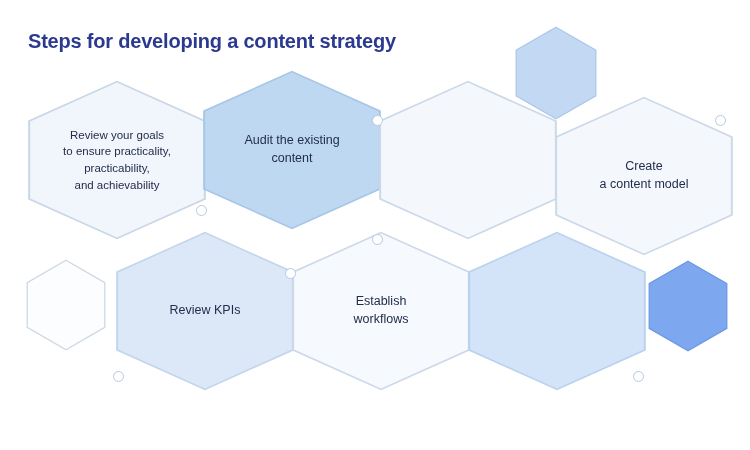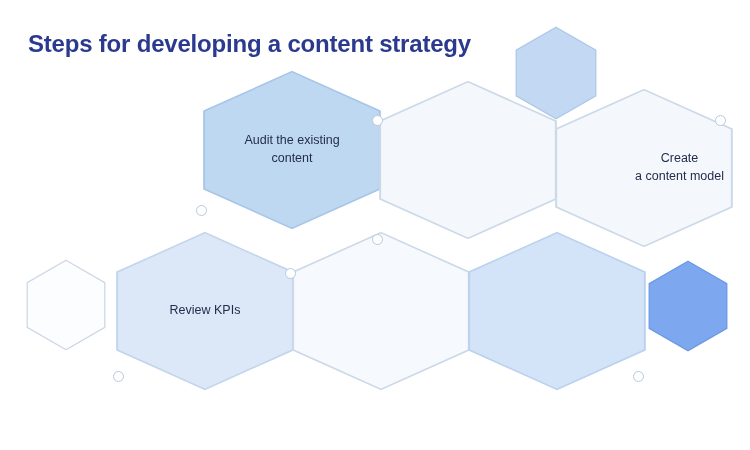--- a/index.html
+++ b/index.html
@@ -12,21 +12,21 @@
     width: 750px;
     height: 450px;
     background: #ffffff;
     overflow: hidden;
     font-family: "Liberation Sans", sans-serif;
   }
   #title {
     position: absolute;
     left: 28px;
     top: 30px;
-    font-size: 24px;
+    font-size: 20px;
     font-weight: bold;
     color: #2b3a8f;
     letter-spacing: -0.2px;
     white-space: nowrap;
   }
   .hex {
     position: absolute;
     display: flex;
     align-items: center;
     justify-content: center;
@@ -83,54 +83,65 @@
       <polygon points="50,1.5 98.5,29.5 98.5,85.5 50,113.5 1.5,85.5 1.5,29.5" fill="#fbfdff" stroke="#cdd8e4" stroke-width="1.6"></polygon>
     </svg>
   </div>
 
   <div class="hex" style="left:648px; top:260px; width:80px; height:92px;">
     <svg viewBox="0 0 100 115" preserveAspectRatio="none">
       <polygon points="50,1.5 98.5,29.5 98.5,85.5 50,113.5 1.5,85.5 1.5,29.5" fill="#7da7ee" stroke="#6b98e6" stroke-width="1.6"></polygon>
     </svg>
   </div>
 
+  <div class="hex" style="left:27px; top:80px; width:180px; height:160px;">
+    <svg viewBox="0 0 100 115" preserveAspectRatio="none">
+      <polygon points="50,1.2 98.8,29.5 98.8,85.5 50,113.8 1.2,85.5 1.2,29.5" fill="#f1f6fc" stroke="#c9d6e6" stroke-width="1.1"></polygon>
+    </svg>
+    <div class="hex-label small">Review your goals
+to ensure practicality,
+practicability,
+and achievability</div>
+  </div>
 
   <div class="hex" style="left:202px; top:70px; width:180px; height:160px;">
     <svg viewBox="0 0 100 115" preserveAspectRatio="none">
       <polygon points="50,1.2 98.8,29.5 98.8,85.5 50,113.8 1.2,85.5 1.2,29.5" fill="#bfd8f2" stroke="#a7c6e8" stroke-width="1.1"></polygon>
     </svg>
     <div class="hex-label">Audit the existing
 content</div>
   </div>
 
   <div class="hex" style="left:378px; top:80px; width:180px; height:160px;">
     <svg viewBox="0 0 100 115" preserveAspectRatio="none">
       <polygon points="50,1.2 98.8,29.5 98.8,85.5 50,113.8 1.2,85.5 1.2,29.5" fill="#f4f8fd" stroke="#ccd9e8" stroke-width="1.1"></polygon>
     </svg>
   </div>
 
-  <div class="hex" style="left:554px; top:88px; width:180px; height:160px;justify-content:flex-end;">
+  <div class="hex" style="left:554px; top:96px; width:180px; height:160px;">
     <svg viewBox="0 0 100 115" preserveAspectRatio="none">
       <polygon points="50,1.2 98.8,29.5 98.8,85.5 50,113.8 1.2,85.5 1.2,29.5" fill="#f4f8fd" stroke="#ccd9e8" stroke-width="1.1"></polygon>
     </svg>
     <div class="hex-label">Create
 a content model</div>
   </div>
 
   <div class="hex" style="left:115px; top:231px; width:180px; height:160px;">
     <svg viewBox="0 0 100 115" preserveAspectRatio="none">
       <polygon points="50,1.2 98.8,29.5 98.8,85.5 50,113.8 1.2,85.5 1.2,29.5" fill="#dce8f8" stroke="#c2d5ec" stroke-width="1.1"></polygon>
     </svg>
     <div class="hex-label">Review KPIs</div>
   </div>
 
   <div class="hex" style="left:291px; top:231px; width:180px; height:160px;">
     <svg viewBox="0 0 100 115" preserveAspectRatio="none">
       <polygon points="50,1.2 98.8,29.5 98.8,85.5 50,113.8 1.2,85.5 1.2,29.5" fill="#f6f9fd" stroke="#ccd9e8" stroke-width="1.1"></polygon>
     </svg>
+    <div class="hex-label">Establish
+workflows</div>
   </div>
 
   <div class="hex" style="left:467px; top:231px; width:180px; height:160px;">
     <svg viewBox="0 0 100 115" preserveAspectRatio="none">
       <polygon points="50,1.2 98.8,29.5 98.8,85.5 50,113.8 1.2,85.5 1.2,29.5" fill="#d3e3f8" stroke="#bad2ee" stroke-width="1.1"></polygon>
     </svg>
   </div>
 
   <div class="node" style="left:196px; top:205px;"></div>
   <div class="node" style="left:372px; top:115px;"></div>

